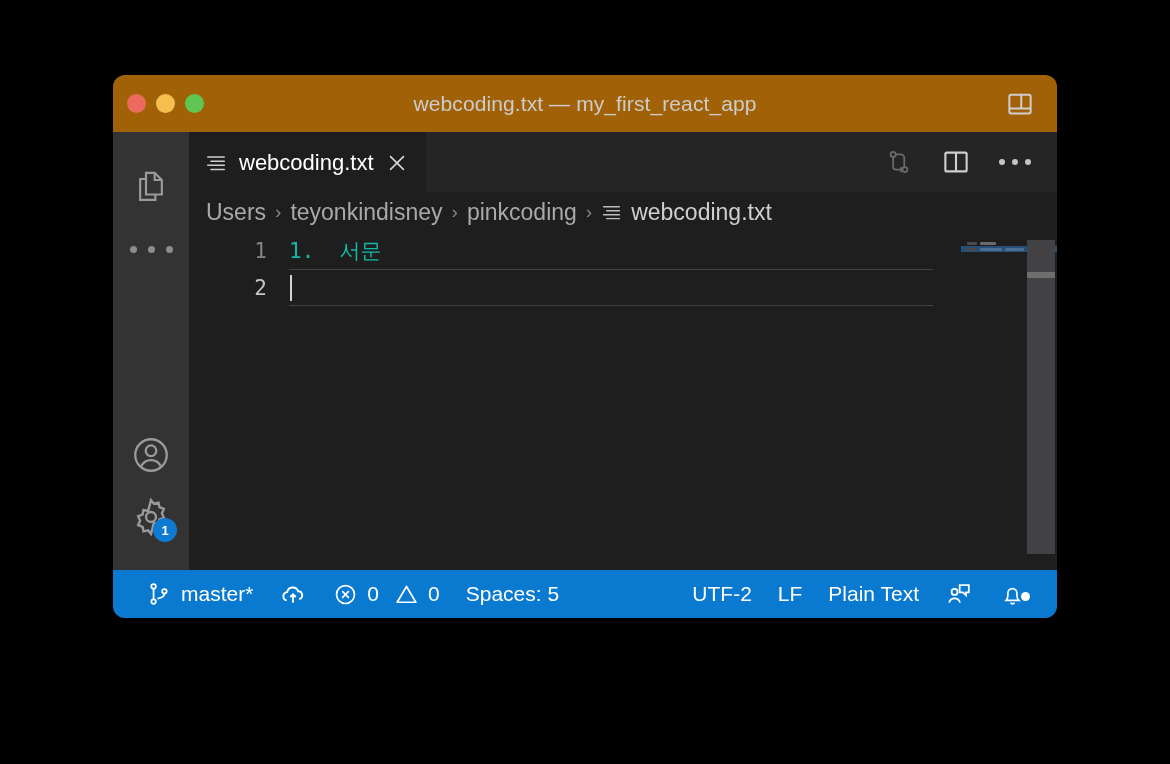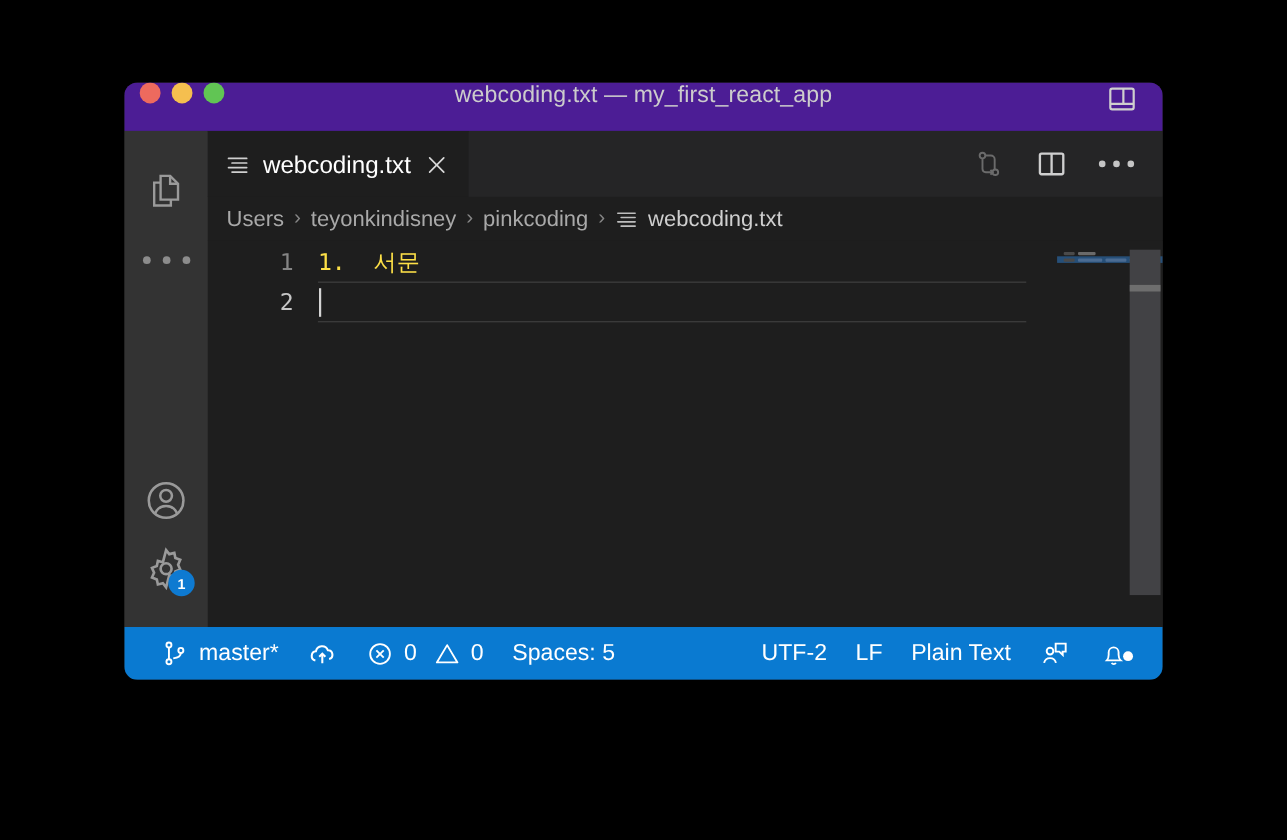--- a/index.html
+++ b/index.html
@@ -20,24 +20,24 @@
     height: 543px;
     border-radius: 12px;
     overflow: hidden;
     background: #1e1e1e;
     display: flex;
     flex-direction: column;
   }
 
   
   #titlebar {
-    height: 44px;
-    background: #4c1d95;
-    display: flex;
-    align-items: flex-start;
+    height: 57px;
+    background: #a16207;
+    display: flex;
+    align-items: center;
     position: relative;
     flex: 0 0 auto;
   }
   #traffic-lights {
     display: flex;
     gap: 10px;
     padding-left: 14px;
     align-items: center;
   }
   .light { width: 19px; height: 19px; border-radius: 50%; }
@@ -150,21 +150,21 @@
     height: 40px;
     display: flex;
     align-items: center;
     padding-left: 9px;
     gap: 0px;
     background: #1e1e1e;
     flex: 0 0 auto;
   }
   .crumb {
     color: #a9a9a9;
-    font-size: 20px;
+    font-size: 23px;
     padding: 0 8px;
     white-space: nowrap;
     display: flex;
     align-items: center;
     gap: 9px;
   }
   .crumb-sep {
     color: #878787;
     font-size: 19px;
     padding: 0 1px;
@@ -190,21 +190,21 @@
     width: 100px;
     text-align: right;
     padding-right: 22px;
     color: #858585;
     font-size: 21px;
     font-family: "DejaVu Sans Mono", "Liberation Mono", monospace;
     flex: 0 0 auto;
   }
   .code-line.active .ln { color: #c6c6c6; }
   .ltext {
-    color: #fde047;
+    color: #14b8a6;
     font-size: 21px;
     font-family: "DejaVu Sans Mono", "Liberation Mono", monospace;
     white-space: pre;
     display: flex;
     align-items: center;
   }
   
   #line2-box {
     position: absolute;
     left: 100px;

